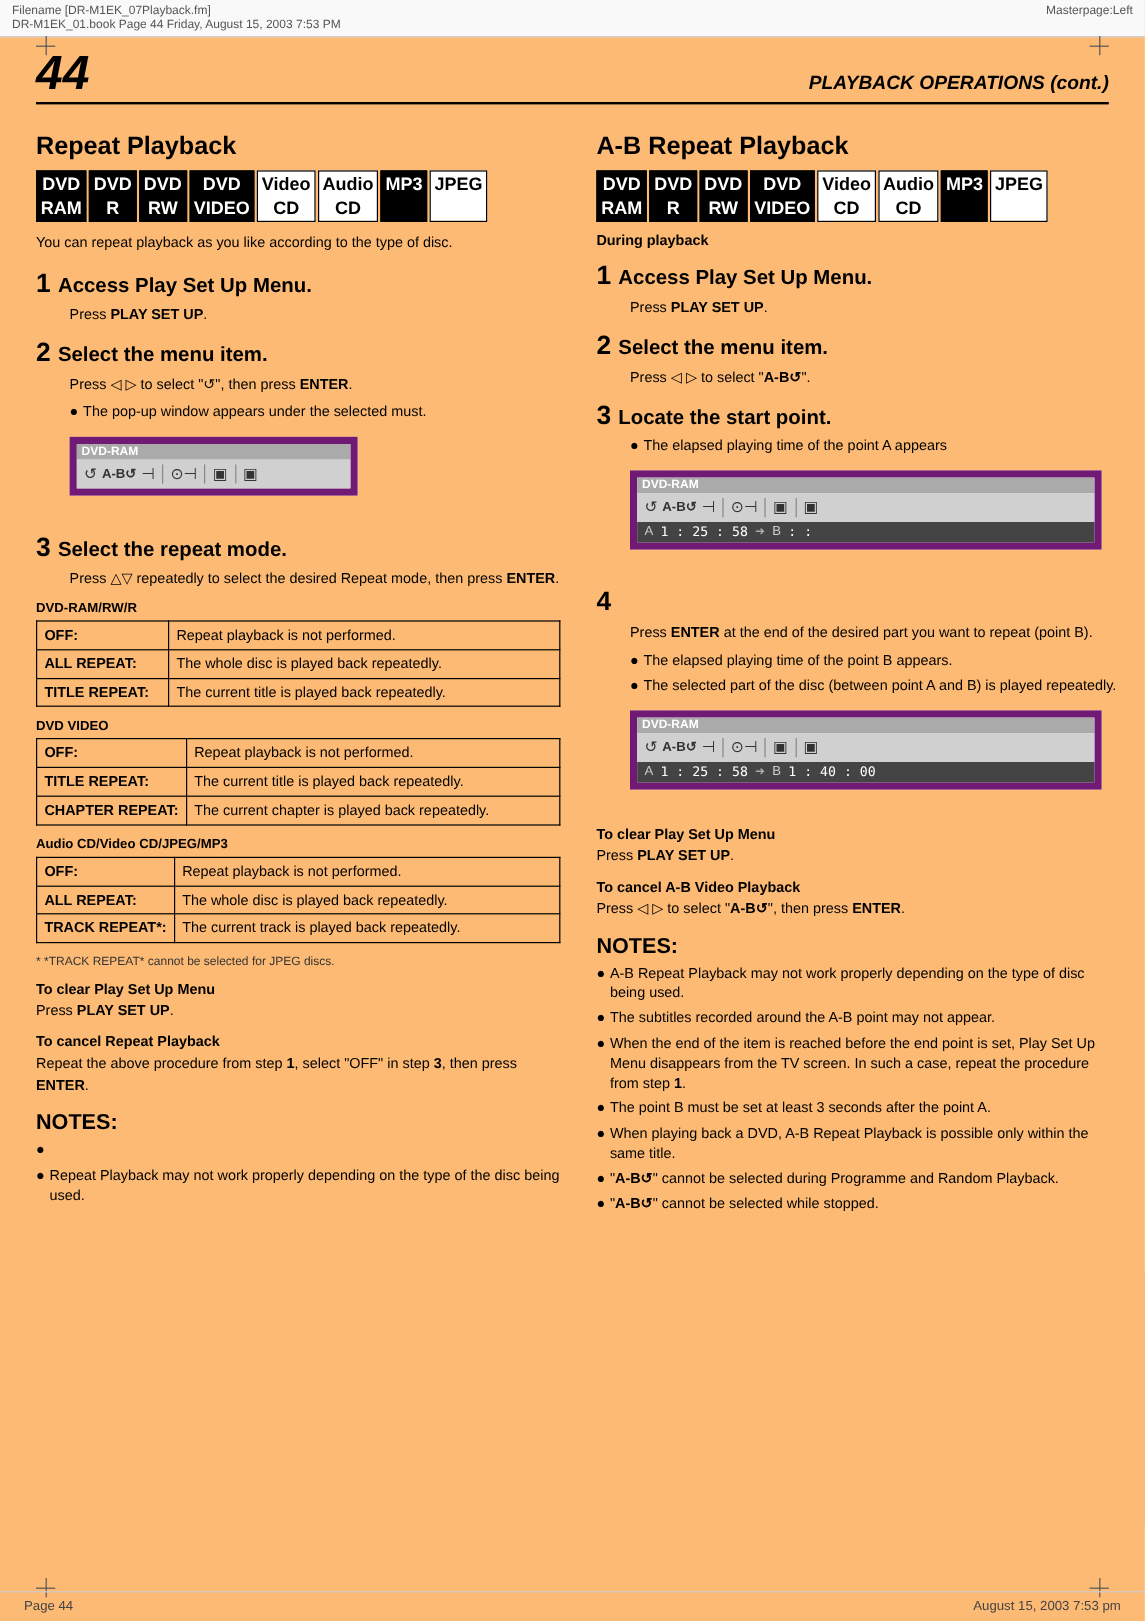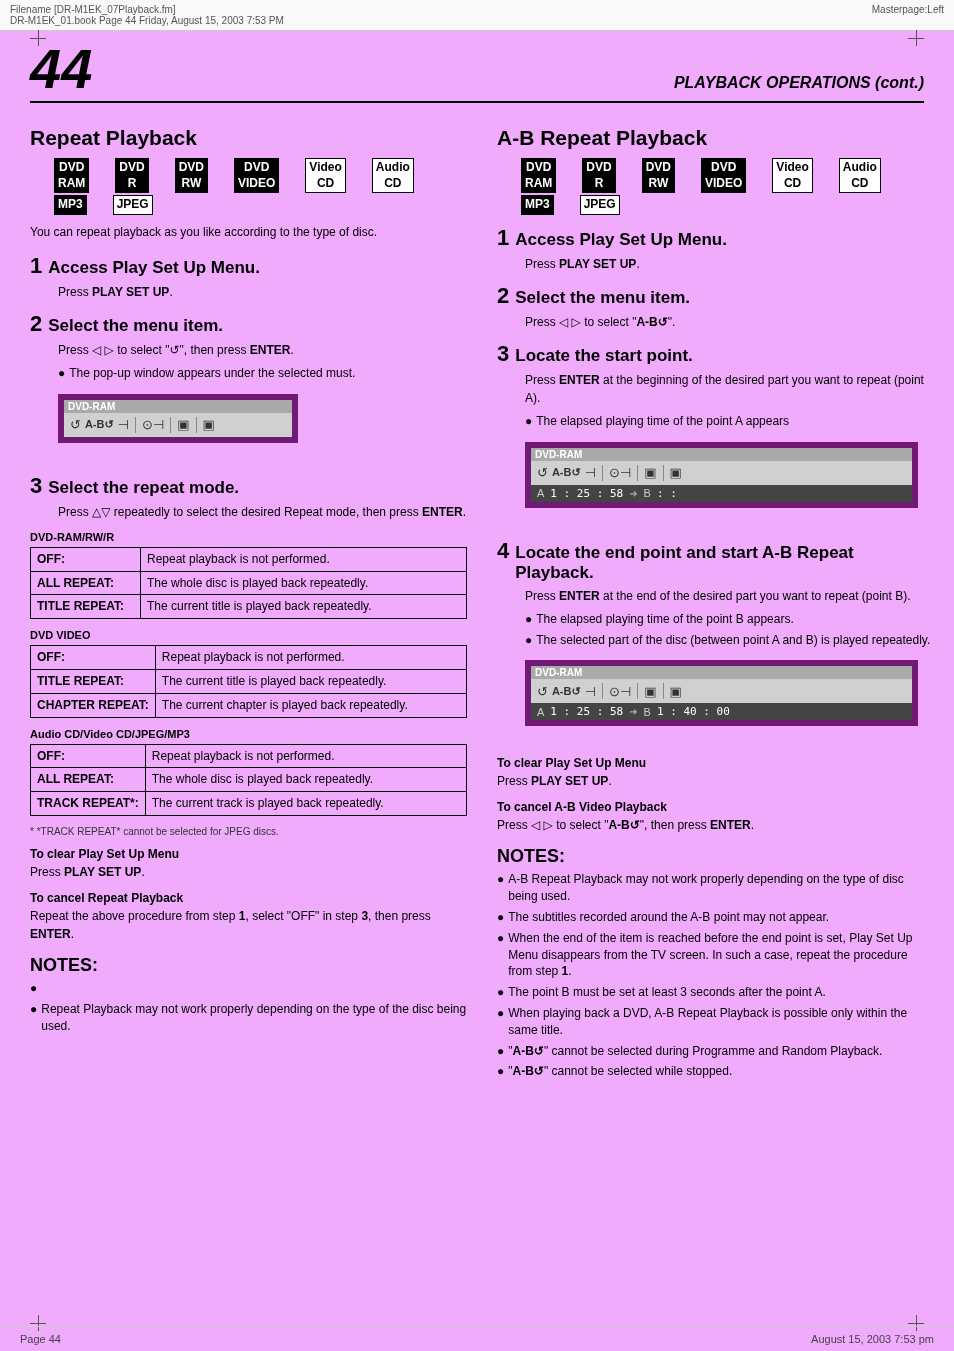--- a/index.html
+++ b/index.html
@@ -8,21 +8,21 @@
       font-family: Arial, Helvetica, sans-serif;
       font-size: 13px;
       color: #000;
       width: 954px;
       min-height: 1351px;
     }
 
     .page-wrapper {
       width: 954px;
       min-height: 1351px;
-      background: #f0abfc;
+      background: #fdba74;
       position: relative;
       padding: 0;
     }
 
     
     .top-bar {
       border-bottom: 1px solid #ccc;
       padding: 4px 10px;
       font-size: 10px;
       color: #555;
@@ -54,21 +54,21 @@
     .page-header {
       display: flex;
       justify-content: space-between;
       align-items: baseline;
       border-bottom: 2px solid #000;
       margin-bottom: 12px;
       padding-bottom: 4px;
     }
 
     .page-number {
-      font-size: 56px;
+      font-size: 40px;
       font-weight: bold;
       line-height: 1;
       font-style: italic;
     }
 
     .page-title-right {
       font-size: 16px;
       font-weight: bold;
       font-style: italic;
     }
@@ -85,26 +85,25 @@
     .format-badges {
       display: flex;
       gap: 2px;
       margin-bottom: 8px;
       flex-wrap: wrap;
     }
 
     .badge {
       border: 1.5px solid #000;
       padding: 1px 3px;
-      font-size: 12px;
+      font-size: 15px;
       font-weight: bold;
       line-height: 1.3;
       text-align: center;
       min-width: 24px;
-      margin-left: 24px;
     }
 
     .badge-dvdram { background: #000; color: #fff; }
     .badge-dvdr { background: #000; color: #fff; }
     .badge-dvdrw { background: #000; color: #fff; }
     .badge-dvdvideo { background: #000; color: #fff; }
     .badge-videocd { background: #fff; color: #000; border: 1.5px solid #000; }
     .badge-audiocd { background: #fff; color: #000; border: 1.5px solid #000; }
     .badge-mp3 { background: #000; color: #fff; }
     .badge-jpeg { background: #fff; color: #000; border: 1.5px solid #000; }
@@ -498,41 +497,41 @@
         <div class="badge badge-dvdr">DVD<br>R</div>
         <div class="badge badge-dvdrw">DVD<br>RW</div>
         <div class="badge badge-dvdvideo">DVD<br>VIDEO</div>
         <div class="badge badge-videocd">Video<br>CD</div>
         <div class="badge badge-audiocd">Audio<br>CD</div>
         <div class="badge badge-mp3">MP3</div>
         <div class="badge badge-jpeg">JPEG</div>
       </div>
 
 
+      <p style="font-size:12px; font-weight:bold; margin-bottom:6px;">During playback</p>
 
       
       <div class="step-heading">
         <span class="step-num">1</span>
         <span>Access Play Set Up Menu.</span>
       </div>
       <p class="step-body">Press <b>PLAY SET UP</b>.</p>
 
       
       <div class="step-heading">
         <span class="step-num">2</span>
         <span>Select the menu item.</span>
       </div>
       <p class="step-body">Press ◁ ▷ to select "<b>A-B↺</b>".</p>
 
       
       <div class="step-heading">
         <span class="step-num">3</span>
         <span>Locate the start point.</span>
       </div>
-      <p class="step-body">Press <b>ENTER</b> at the beginning of the desired part you want to repeat (point A).</p>
       <div class="bullet-note">
         <span class="bullet-dot">●</span>
         <span>The elapsed playing time of the point A appears</span>
       </div>
 
       
       <div class="dvd-display-container" style="width:90%;">
         <div class="dvd-display-label">DVD-RAM</div>
         <div class="dvd-display-icons">
           <span class="dvd-icon">↺</span>
@@ -550,21 +549,20 @@
           <span class="time-val">1 : 25 : 58</span>
           <span class="arrow-right">➜</span>
           <span style="color:#ccc; font-size:11px;">B</span>
           <span class="time-val">: :</span>
         </div>
       </div>
 
       
       <div class="step-heading">
         <span class="step-num">4</span>
-        <span>Locate the end point and start A-B Repeat Playback.</span>
       </div>
       <p class="step-body">Press <b>ENTER</b> at the end of the desired part you want to repeat (point B).</p>
       <div class="bullet-note">
         <span class="bullet-dot">●</span>
         <span>The elapsed playing time of the point B appears.</span>
       </div>
       <div class="bullet-note">
         <span class="bullet-dot">●</span>
         <span>The selected part of the disc (between point A and B) is played repeatedly.</span>
       </div>

